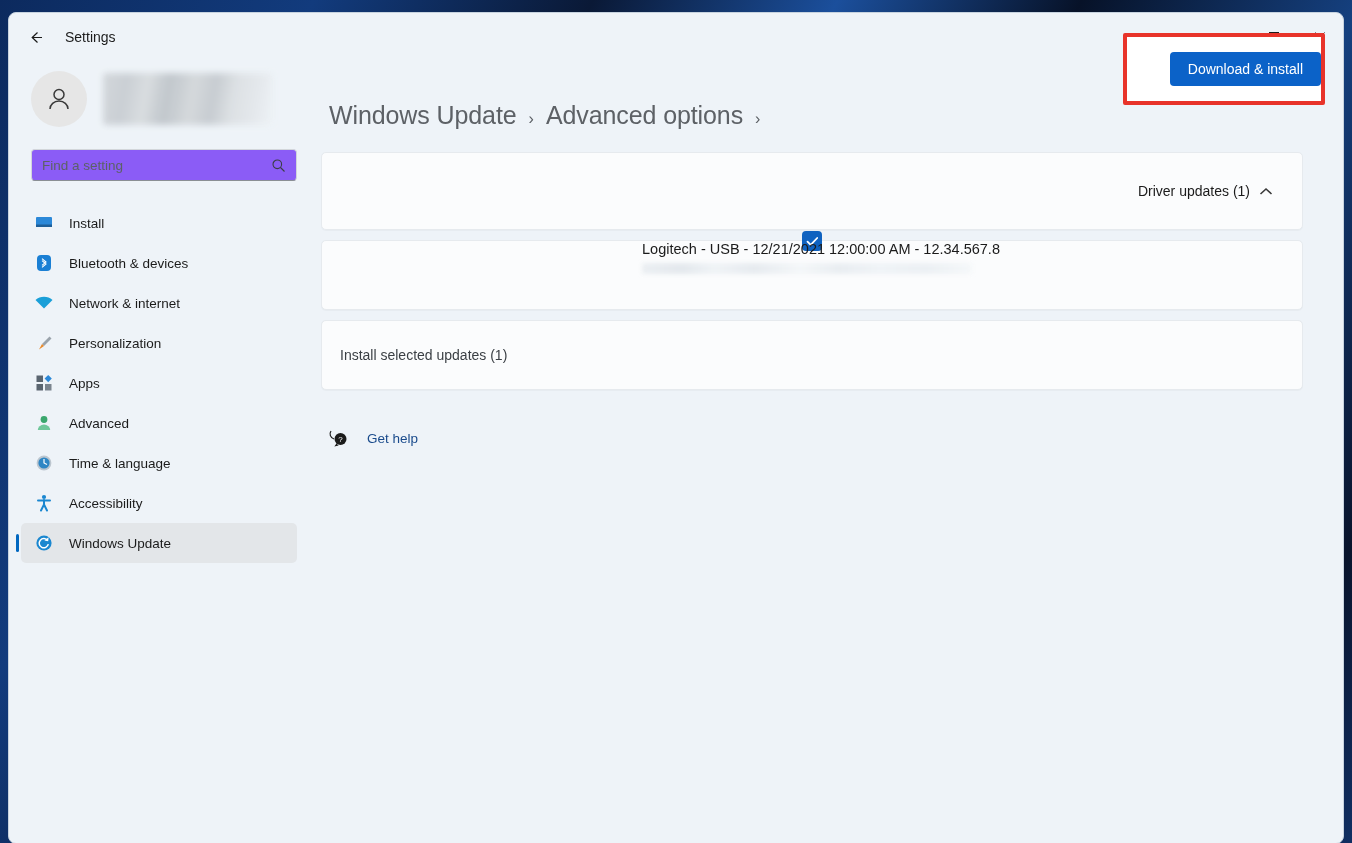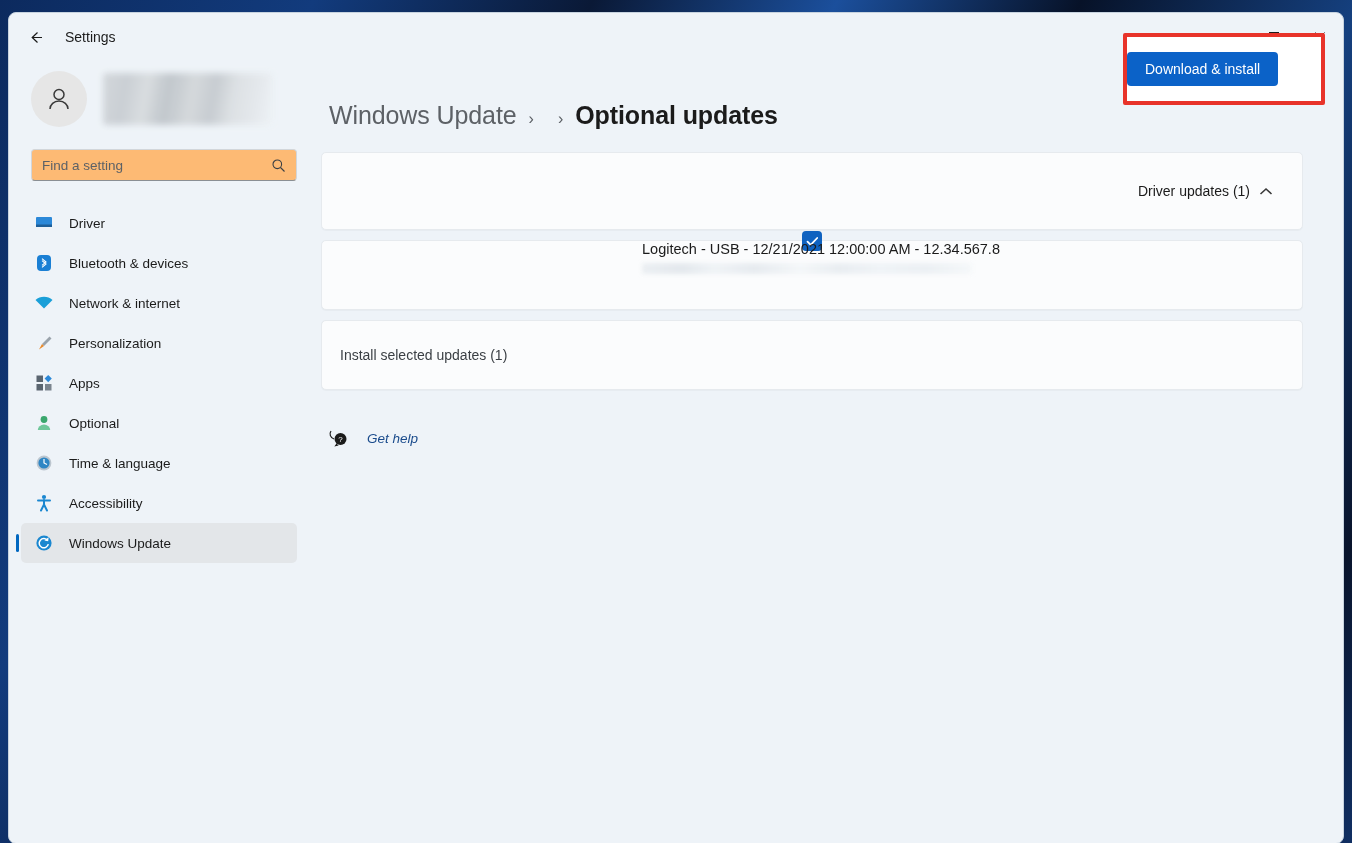--- a/index.html
+++ b/index.html
@@ -100,21 +100,21 @@
       #d4d8db 52%, #c6cbd0 64%, #dde1e4 76%, #e4e8ec 88%, #eef2f6 100%);
     filter: blur(3px);
     opacity: .95;
   }
   .search-wrap {
     margin: 18px 12px 0 10px;
     position: relative;
   }
   .search-box {
     height: 32px;
-    background: #fdba74;
+    background: #8b5cf6;
     border: 1px solid #d2d6da;
     border-bottom: 1px solid #8a8f94;
     border-radius: 4px;
     display: flex;
     align-items: center;
     padding: 0 10px;
   }
   .search-box input {
     border: 0; outline: 0; background: transparent;
     font-family: "Liberation Sans", sans-serif;
@@ -252,39 +252,38 @@
   }
 
   
   .annotation {
     position: absolute;
     border: 4px solid #e8332a;
     background: #ffffff;
     border-radius: 2px;
     display: flex;
     align-items: center;
-    justify-content: flex-start;
+    justify-content: flex-end;
   }
 
   .gethelp {
     display: flex;
     align-items: center;
     margin-top: 36px;
     margin-left: 6px;
   }
   .gethelp-icon {
     width: 24px; height: 24px;
     display: flex; align-items: center; justify-content: center;
     margin-right: 16px;
   }
   .gethelp-label {
     font-size: 13.5px;
     color: #1a4b8c;
     cursor: pointer;
-    font-style: italic;
   }
 </style>
 </head>
 <body>
 
 <div class="window">
 
   <div class="titlebar">
     <div class="back-btn">
       <svg width="17" height="17" viewBox="0 0 17 17">
@@ -340,21 +339,21 @@
 
       <div class="nav">
 
         <div class="nav-item">
           <span class="nav-icon">
             <svg width="18" height="16" viewBox="0 0 18 16">
               <rect x="1" y="2" width="16" height="10" rx="1" fill="#2b88d8"></rect>
               <rect x="1" y="9.5" width="16" height="2.5" fill="#1e5f99"></rect>
             </svg>
           </span>
-          <span class="nav-label">Driver</span>
+          <span class="nav-label">Install</span>
         </div>
 
         <div class="nav-item">
           <span class="nav-icon">
             <svg width="18" height="18" viewBox="0 0 18 18">
               <rect x="2" y="1" width="14" height="16" rx="4" fill="#1a7fd4"></rect>
               <path d="M7 4.7 L11 8 L7 11.3 M7 13.3 L11 10 L7 6.7" fill="none" stroke="#fff" stroke-width="1.1"></path>
             </svg>
           </span>
           <span class="nav-label">Bluetooth &amp; devices</span>
@@ -391,21 +390,21 @@
           <span class="nav-label">Apps</span>
         </div>
 
         <div class="nav-item">
           <span class="nav-icon">
             <svg width="18" height="18" viewBox="0 0 18 18">
               <circle cx="9" cy="5.5" r="3.4" fill="#3aa76d"></circle>
               <path d="M2.8 16 a6.2 5.4 0 0 1 12.4 0 Z" fill="#6fc79a"></path>
             </svg>
           </span>
-          <span class="nav-label">Optional</span>
+          <span class="nav-label">Advanced</span>
         </div>
 
         <div class="nav-item">
           <span class="nav-icon">
             <svg width="18" height="18" viewBox="0 0 18 18">
               <circle cx="9" cy="9" r="7.4" fill="#bcc6cf"></circle>
               <circle cx="9" cy="9" r="5.6" fill="#2f86c4"></circle>
               <path d="M9 5 L9 9 L12 10.5" fill="none" stroke="#fff" stroke-width="1.2"></path>
             </svg>
           </span>
@@ -437,22 +436,22 @@
         </div>
 
       </div>
     </div>
 
     <div class="main">
 
       <div class="breadcrumb">
         <span class="crumb">Windows Update</span>
         <span class="crumb-sep">›</span>
+        <span class="crumb">Advanced options</span>
         <span class="crumb-sep">›</span>
-        <span class="crumb current">Optional updates</span>
       </div>
 
       <div class="card card-driver">
         <div>
           <div class="card-title">Driver updates (1)</div>
         </div>
         <div class="chevron-btn">
           <svg width="14" height="9" viewBox="0 0 14 9">
             <path d="M1.5 7 L7 2 L12.5 7" fill="none" stroke="currentColor" stroke-width="1.6"></path>
           </svg>

